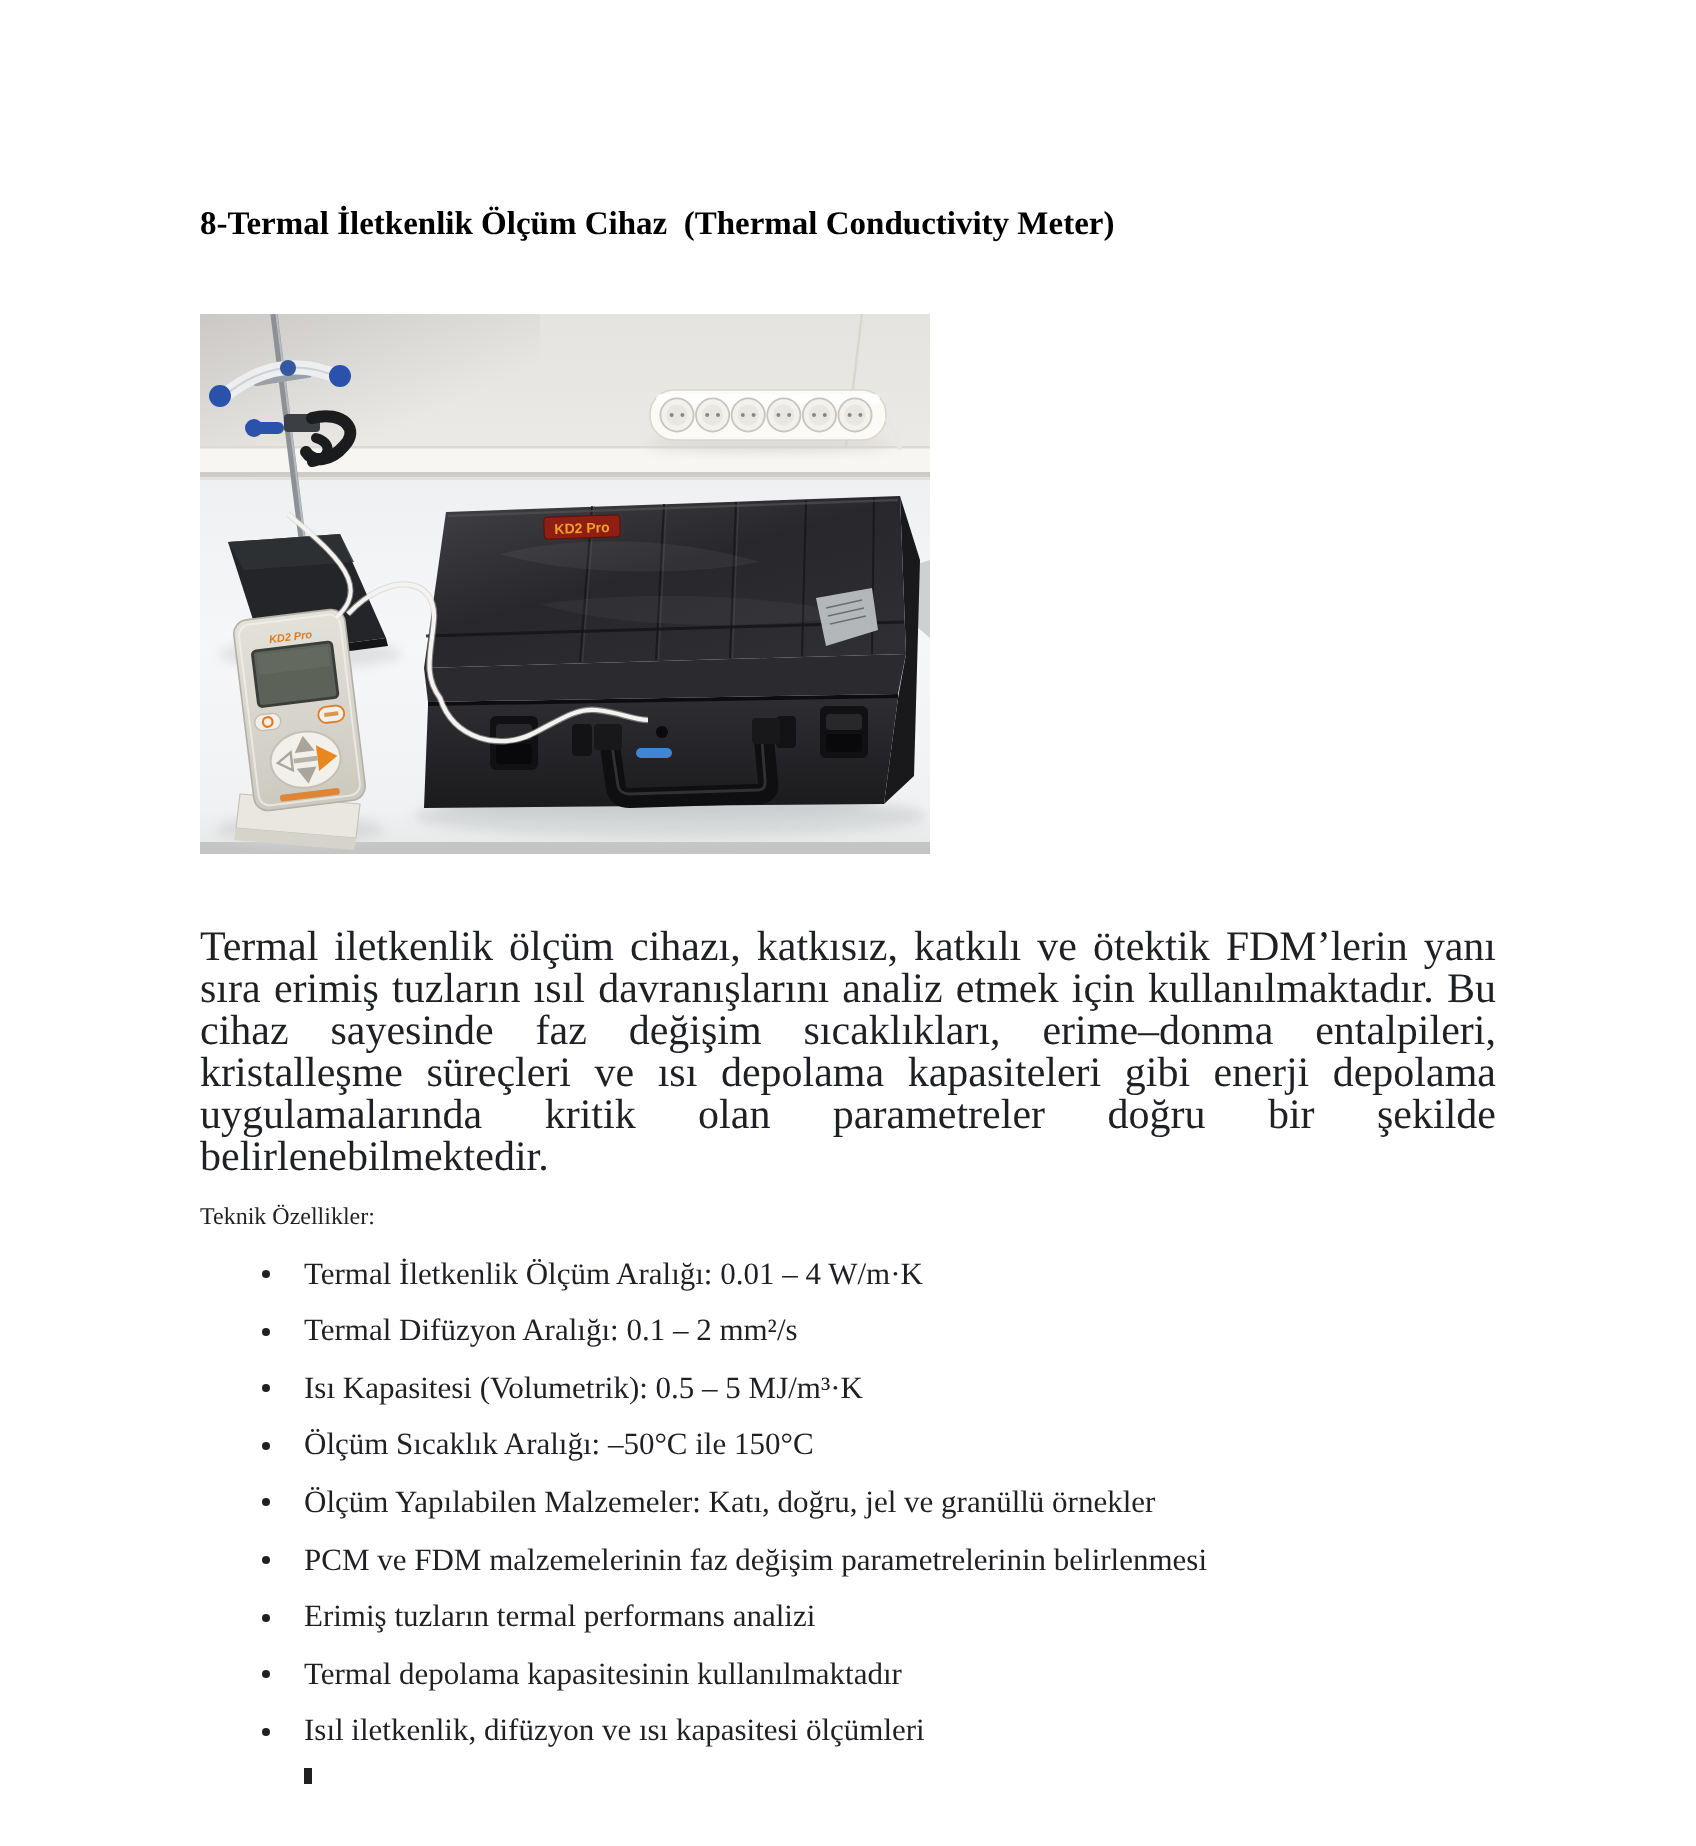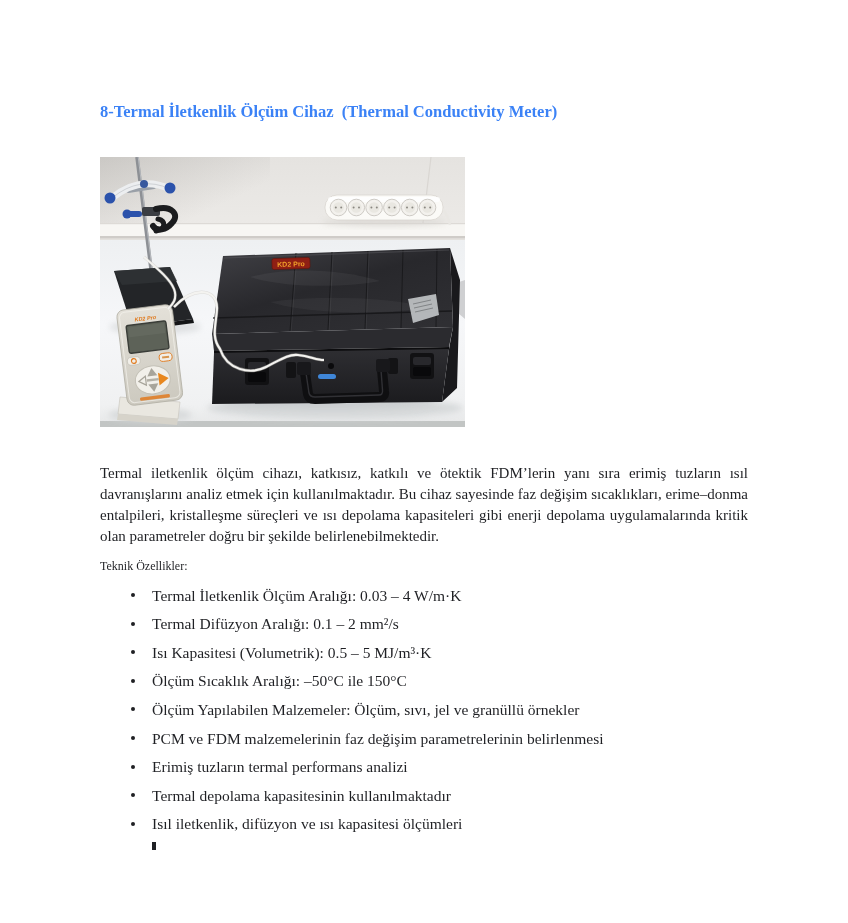--- a/index.html
+++ b/index.html
@@ -9,30 +9,30 @@
     overflow: hidden;
     font-family: "Liberation Serif", "DejaVu Serif", serif;
     color: #1f2024;
   }
   .content { margin: 0 100px; width: 648px; }
 
   .doc-title {
     margin: 101px 0 0 0;
     font-size: 16.5px; line-height: 22px;
     font-weight: bold;
-    color: #3b82f6;
+    color: #000000;
     white-space: pre-wrap;
   }
 
   .photo-wrap { margin: 34px 0 0 0; width: 365px; height: 270px; }
   .photo-wrap svg { display: block; }
 
   .intro {
     margin: 36px 0 0 0;
-    font-size: 15px; line-height: 21px;
+    font-size: 21px; line-height: 21px;
     text-align: justify;
   }
 
   .sec-heading {
     margin: 9px 0 0 0;
     font-size: 12px; line-height: 21px;
     font-weight: normal;
   }
 
   ul.bullets { list-style: none; margin: 0; padding: 0; }
@@ -284,25 +284,25 @@
         <path d="M 74,150 C 95,128 118,132 117,152 C 116,168 111,180 120,192 C 127,213 150,218 166,210 C 180,203 188,197 198,198 C 210,199 216,203 224,203" stroke="#c9c7c2" stroke-width="3.2" opacity="0.5"></path>
         <path d="M 74,150 C 95,128 118,132 117,152 C 116,168 111,180 120,192 C 127,213 150,218 166,210 C 180,203 188,197 198,198 C 210,199 216,203 224,203" stroke="#f4f3f0" stroke-width="2.1"></path>
       </g>
     </svg>
   </div>
 
   <p class="intro">Termal iletkenlik ölçüm cihazı, katkısız, katkılı ve ötektik FDM’lerin yanı sıra erimiş tuzların ısıl davranışlarını analiz etmek için kullanılmaktadır. Bu cihaz sayesinde faz değişim sıcaklıkları, erime–donma entalpileri, kristalleşme süreçleri ve ısı depolama kapasiteleri gibi enerji depolama uygulamalarında kritik olan parametreler doğru bir şekilde belirlenebilmektedir.</p>
 
   <h2 class="sec-heading">Teknik Özellikler:</h2>
   <ul class="bullets">
-    <li>Termal İletkenlik Ölçüm Aralığı: 0.03 – 4 W/m·K</li>
+    <li>Termal İletkenlik Ölçüm Aralığı: 0.01 – 4 W/m·K</li>
     <li>Termal Difüzyon Aralığı: 0.1 – 2 mm²/s</li>
     <li>Isı Kapasitesi (Volumetrik): 0.5 – 5 MJ/m³·K</li>
     <li>Ölçüm Sıcaklık Aralığı: –50°C ile 150°C</li>
-    <li>Ölçüm Yapılabilen Malzemeler: Ölçüm, sıvı, jel ve granüllü örnekler</li>
+    <li>Ölçüm Yapılabilen Malzemeler: Katı, doğru, jel ve granüllü örnekler</li>
   </ul>
 
   <ul class="bullets">
     <li>PCM ve FDM malzemelerinin faz değişim parametrelerinin belirlenmesi</li>
     <li>Erimiş tuzların termal performans analizi</li>
     <li>Termal depolama kapasitesinin kullanılmaktadır</li>
     <li>Isıl iletkenlik, difüzyon ve ısı kapasitesi ölçümleri</li>
   </ul>
 
   <div class="cut-fragment"></div>

